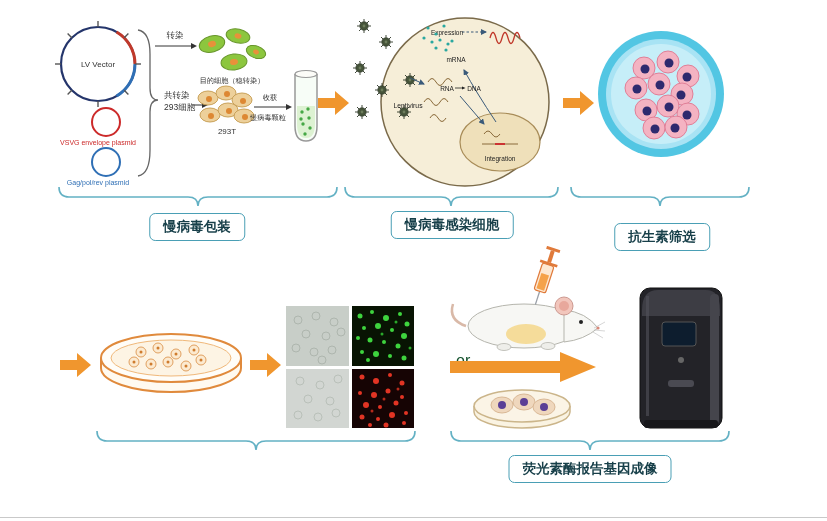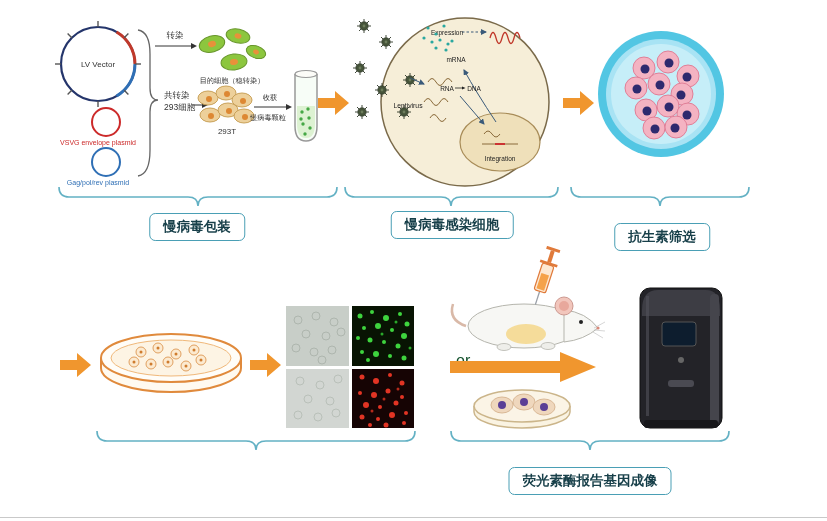--- a/index.html
+++ b/index.html
@@ -455,16 +455,16 @@
     <rect x="10" y="140" width="74" height="8" rx="3" fill="#17171a"></rect>
   </svg>
 
   <svg class="abs" style="left:96px;top:430px" width="320" height="22" viewBox="0 0 320 22">
     <path d="M1,1 Q1,11 11,11 L150,11 Q160,11 160,20 Q160,11 170,11 L309,11 Q319,11 319,1" fill="none" stroke="#63b1c4" stroke-width="1.6"></path>
   </svg>
   <svg class="abs" style="left:450px;top:430px" width="280" height="22" viewBox="0 0 280 22">
     <path d="M1,1 Q1,11 11,11 L130,11 Q140,11 140,20 Q140,11 150,11 L269,11 Q279,11 279,1" fill="none" stroke="#63b1c4" stroke-width="1.6"></path>
   </svg>
 
-  <div class="stage-label" style="left:590px;top:467px">荧光素酶报告基因成像</div>
+  <div class="stage-label" style="left:590px;top:455px">荧光素酶报告基因成像</div>
 
   <div class="bottom-rule"></div>
 </div>
 
 </body></html>

